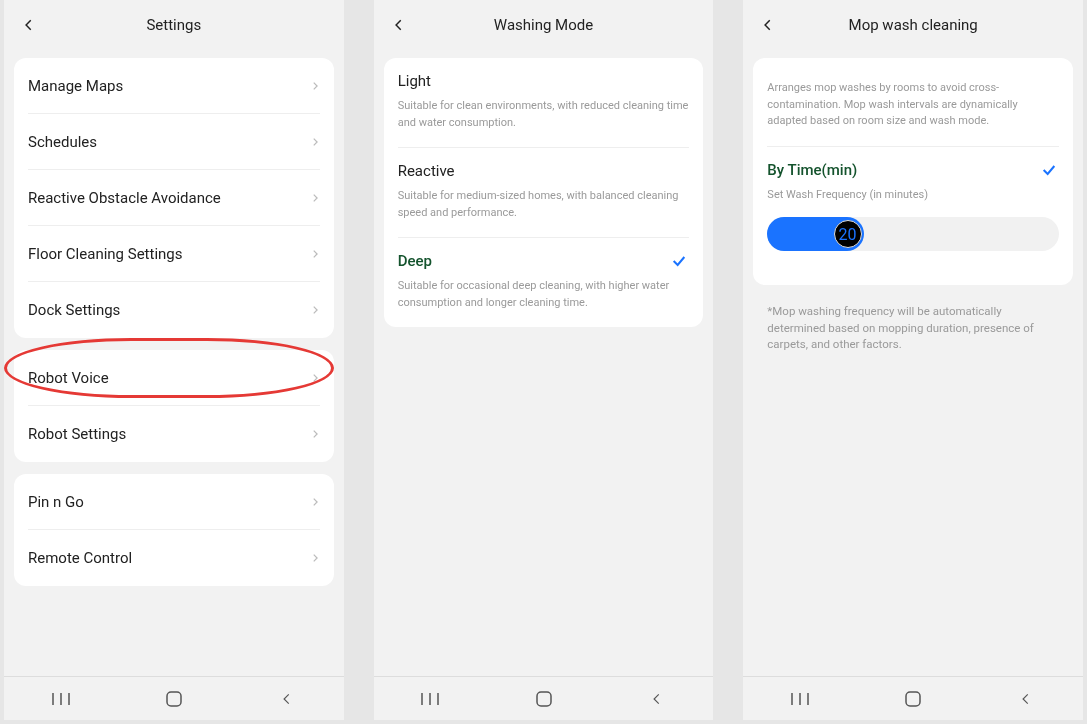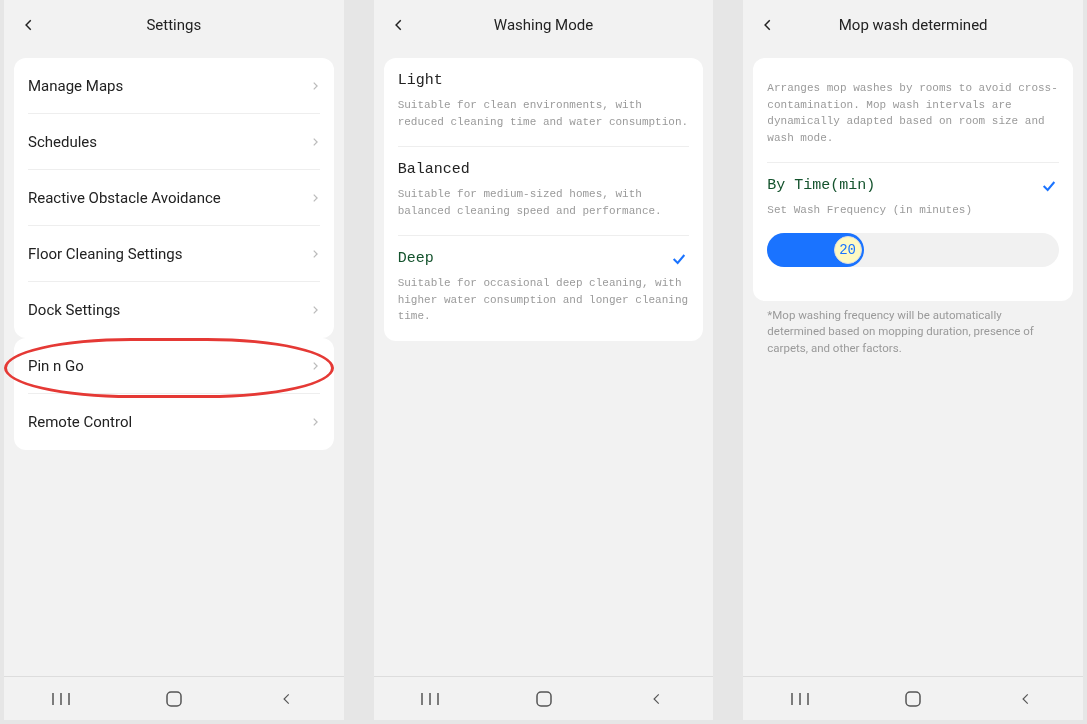--- a/index.html
+++ b/index.html
@@ -45,20 +45,21 @@
   }
   .content {
     flex:1;
     padding: 8px 10px 0 10px;
     overflow:hidden;
   }
   .card {
     background:#fff;
     border-radius:12px;
     padding: 0 14px;
+    margin-bottom:12px;
   }
   .row {
     display:flex;
     align-items:center;
     justify-content:space-between;
     min-height:56px;
     border-bottom:1px solid #eee;
   }
   .row:last-child { border-bottom:none; }
   .row-label {
@@ -75,21 +76,20 @@
     left: 0px;
     width: 330px;
     height: 60px;
     pointer-events:none;
   }
 
   
   .option {
     padding:14px 0 16px 0;
     border-bottom:1px solid #eee;
-    font-family:Liberation Mono, monospace;
   }
   .option:last-child{border-bottom:none;}
   .opt-head{
     display:flex;
     align-items:center;
     justify-content:space-between;
   }
   .opt-title{
     font-size:15px;
     color:#222;
@@ -124,25 +124,25 @@
     left:0;top:0;bottom:0;
     width:33%;
     background:#1a73ff;
     border-radius:17px;
   }
   .slider-thumb{
     position:absolute;
     left:calc(33% - 30px);
     top:3px;
     width:28px;height:28px;
-    background:#fef9c3;
+    background:#000000;
     border-radius:50%;
     border:1px solid #ddd;
     display:flex;align-items:center;justify-content:center;
-    font-size:14px;color:#1a73ff;
+    font-size:16px;color:#1a73ff;
   }
 
   .navbar{
     height:44px;
     border-top:1px solid #ddd;
     display:flex;
     align-items:center;
     justify-content:space-around;
     background:#f2f2f2;
   }
@@ -202,20 +202,38 @@
         <span class="chevron-r">
             <svg width="10" height="14" viewBox="0 0 24 24" fill="none" stroke="#bbb" stroke-width="3">
               <polyline points="9 4 17 12 9 20"></polyline>
             </svg>
           </span>
       </div>
     </div>
 
     <div class="annot" style="top:288px;"></div>
 
+    <div class="card">
+      <div class="row">
+        <span class="row-label">Robot Voice</span>
+        <span class="chevron-r">
+            <svg width="10" height="14" viewBox="0 0 24 24" fill="none" stroke="#bbb" stroke-width="3">
+              <polyline points="9 4 17 12 9 20"></polyline>
+            </svg>
+          </span>
+      </div>
+      <div class="row">
+        <span class="row-label">Robot Settings</span>
+        <span class="chevron-r">
+            <svg width="10" height="14" viewBox="0 0 24 24" fill="none" stroke="#bbb" stroke-width="3">
+              <polyline points="9 4 17 12 9 20"></polyline>
+            </svg>
+          </span>
+      </div>
+    </div>
 
     <div class="card">
       <div class="row">
         <span class="row-label">Pin n Go</span>
         <span class="chevron-r">
             <svg width="10" height="14" viewBox="0 0 24 24" fill="none" stroke="#bbb" stroke-width="3">
               <polyline points="9 4 17 12 9 20"></polyline>
             </svg>
           </span>
       </div>
@@ -263,21 +281,21 @@
   <div class="content">
     <div class="card">
       <div class="option">
         <div class="opt-head">
           <span class="opt-title">Light</span>
         </div>
         <div class="opt-desc">Suitable for clean environments, with reduced cleaning time and water consumption.</div>
       </div>
       <div class="option">
         <div class="opt-head">
-          <span class="opt-title">Balanced</span>
+          <span class="opt-title">Reactive</span>
         </div>
         <div class="opt-desc">Suitable for medium-sized homes, with balanced cleaning speed and performance.</div>
       </div>
       <div class="option">
         <div class="opt-head">
           <span class="opt-title sel">Deep</span>
           <span class="check">
               <svg width="20" height="16" viewBox="0 0 24 24" fill="none" stroke="#1a73ff" stroke-width="3">
                 <polyline points="4 12 10 18 20 6"></polyline>
               </svg>
@@ -308,21 +326,21 @@
   </div>
 </div>
 
 <div class="phone">
   <div class="header">
     <div class="back-arrow">
       <svg width="14" height="14" viewBox="0 0 24 24" fill="none" stroke="#222" stroke-width="2.5">
           <polyline points="15 4 7 12 15 20"></polyline>
         </svg>
     </div>
-    <div class="header-title">Mop wash determined</div>
+    <div class="header-title">Mop wash cleaning</div>
   </div>
   <div class="content">
     <div class="card">
       <div class="option">
         <div class="opt-desc">Arranges mop washes by rooms to avoid cross-contamination. Mop wash intervals are dynamically adapted based on room size and wash mode.</div>
       </div>
       <div class="option" style="border-bottom:none;">
         <div class="opt-head">
           <span class="opt-title sel">By Time(min)</span>
           <span class="check">

